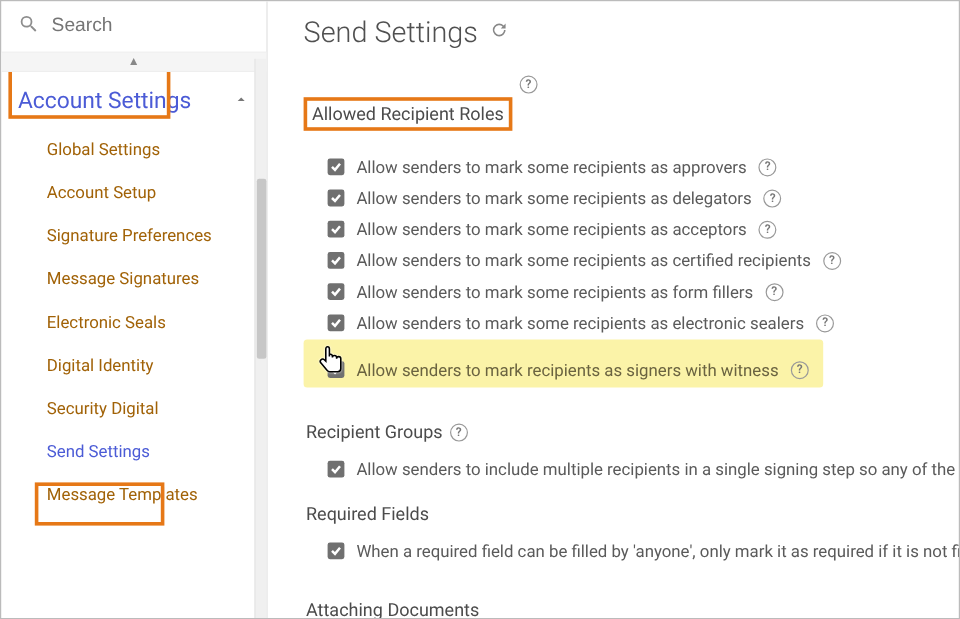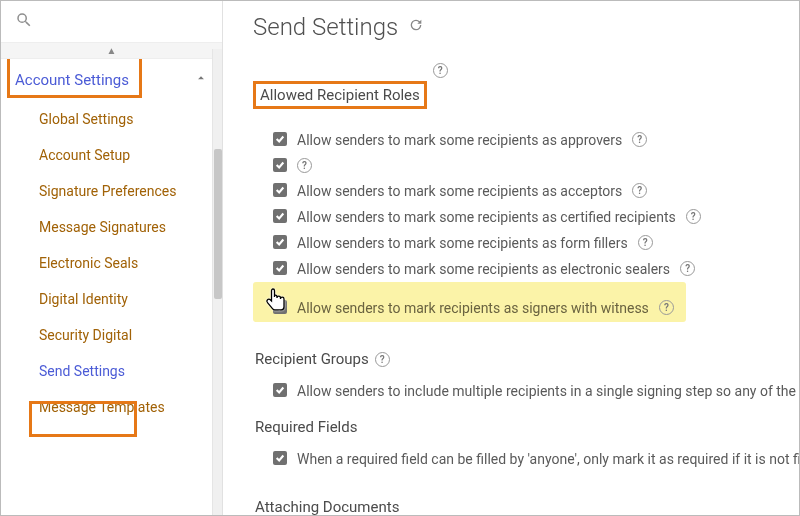--- a/index.html
+++ b/index.html
@@ -49,21 +49,21 @@
     line-height: 16px;
     border-bottom: 1px solid #eee;
   }
   .nav { position: relative; flex: 1; overflow: hidden; }
   .nav-group-header {
     display: flex;
     align-items: center;
     justify-content: space-between;
     padding: 12px 14px;
     color: #4b5bd6;
-    font-size: 15px;
+    font-size: 19px;
     cursor: pointer;
   }
   .nav-group-header span:first-child { }
   .chevron { color: #777; }
   .nav-item {
     padding: 10px 14px 10px 38px;
     font-size: 14px;
     color: #a16207;
     cursor: pointer;
   }
@@ -168,20 +168,21 @@
 
 <div class="layout">
 
   <div class="sidebar">
     <div class="search-row">
       <span>
         <svg width="18" height="18" viewBox="0 0 24 24">
             <path d="M15.5 14h-.79l-.28-.27A6.471 6.471 0 0016 9.5 6.5 6.5 0 109.5 16c1.61 0 3.09-.59 4.23-1.57l.27.28v.79l5 4.99L20.49 19l-4.99-5zM9.5 14A4.5 4.5 0 119.5 5a4.5 4.5 0 010 9z"></path>
           </svg>
       </span>
+      <input class="search-input" placeholder="Search" style="">
     </div>
     <div class="scroll-up">▲</div>
 
     <div class="nav">
       <div class="nav-group-header">
         <span>Account Settings</span>
         <span class="chevron">
           <svg width="14" height="14" viewBox="0 0 24 24" fill="#777">
               <path d="M7 14l5-5 5 5z"></path>
             </svg>
@@ -231,20 +232,21 @@
           </span>
         <span>Allow senders to mark some recipients as approvers</span>
         <span class="help">?</span>
       </div>
       <div class="check-row">
         <span class="cbox">
             <svg width="10" height="10" viewBox="0 0 12 12">
               <polyline points="2,6 5,9 10,3"></polyline>
             </svg>
           </span>
+        <span>Allow senders to mark some recipients as delegators</span>
         <span class="help">?</span>
       </div>
       <div class="check-row">
         <span class="cbox">
             <svg width="10" height="10" viewBox="0 0 12 12">
               <polyline points="2,6 5,9 10,3"></polyline>
             </svg>
           </span>
         <span>Allow senders to mark some recipients as acceptors</span>
         <span class="help">?</span>

